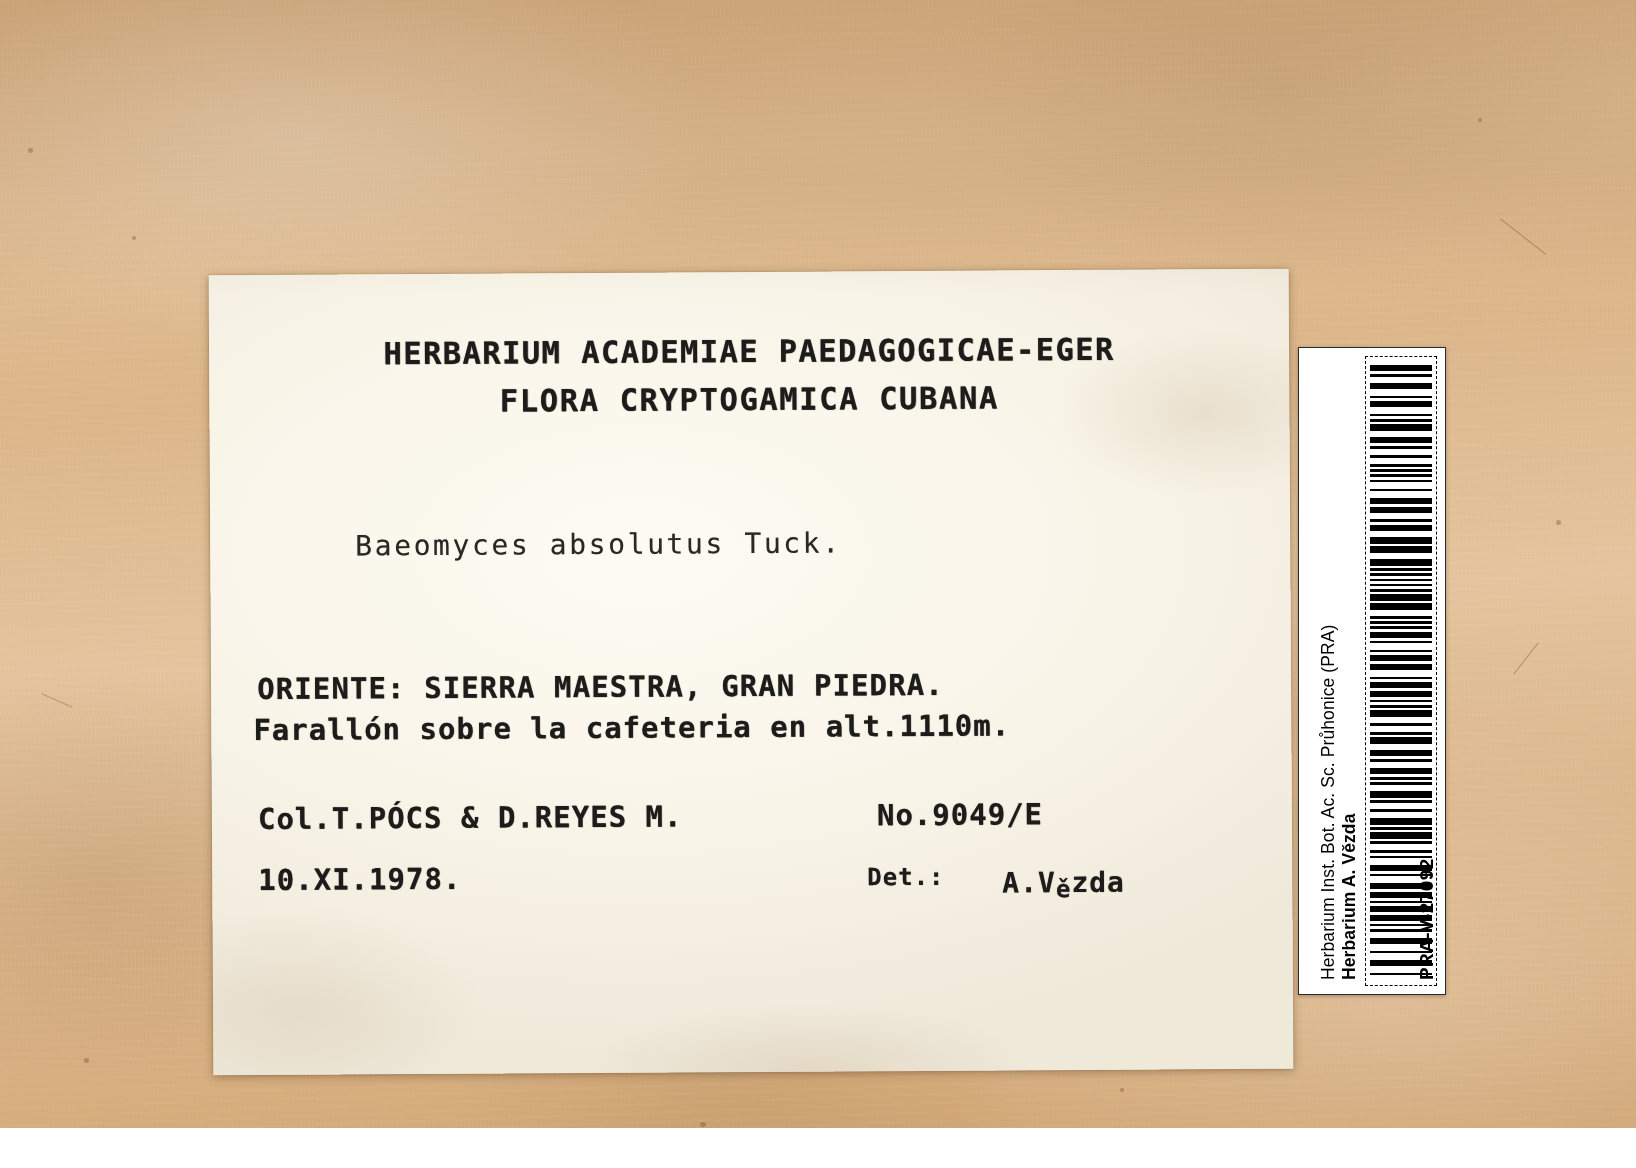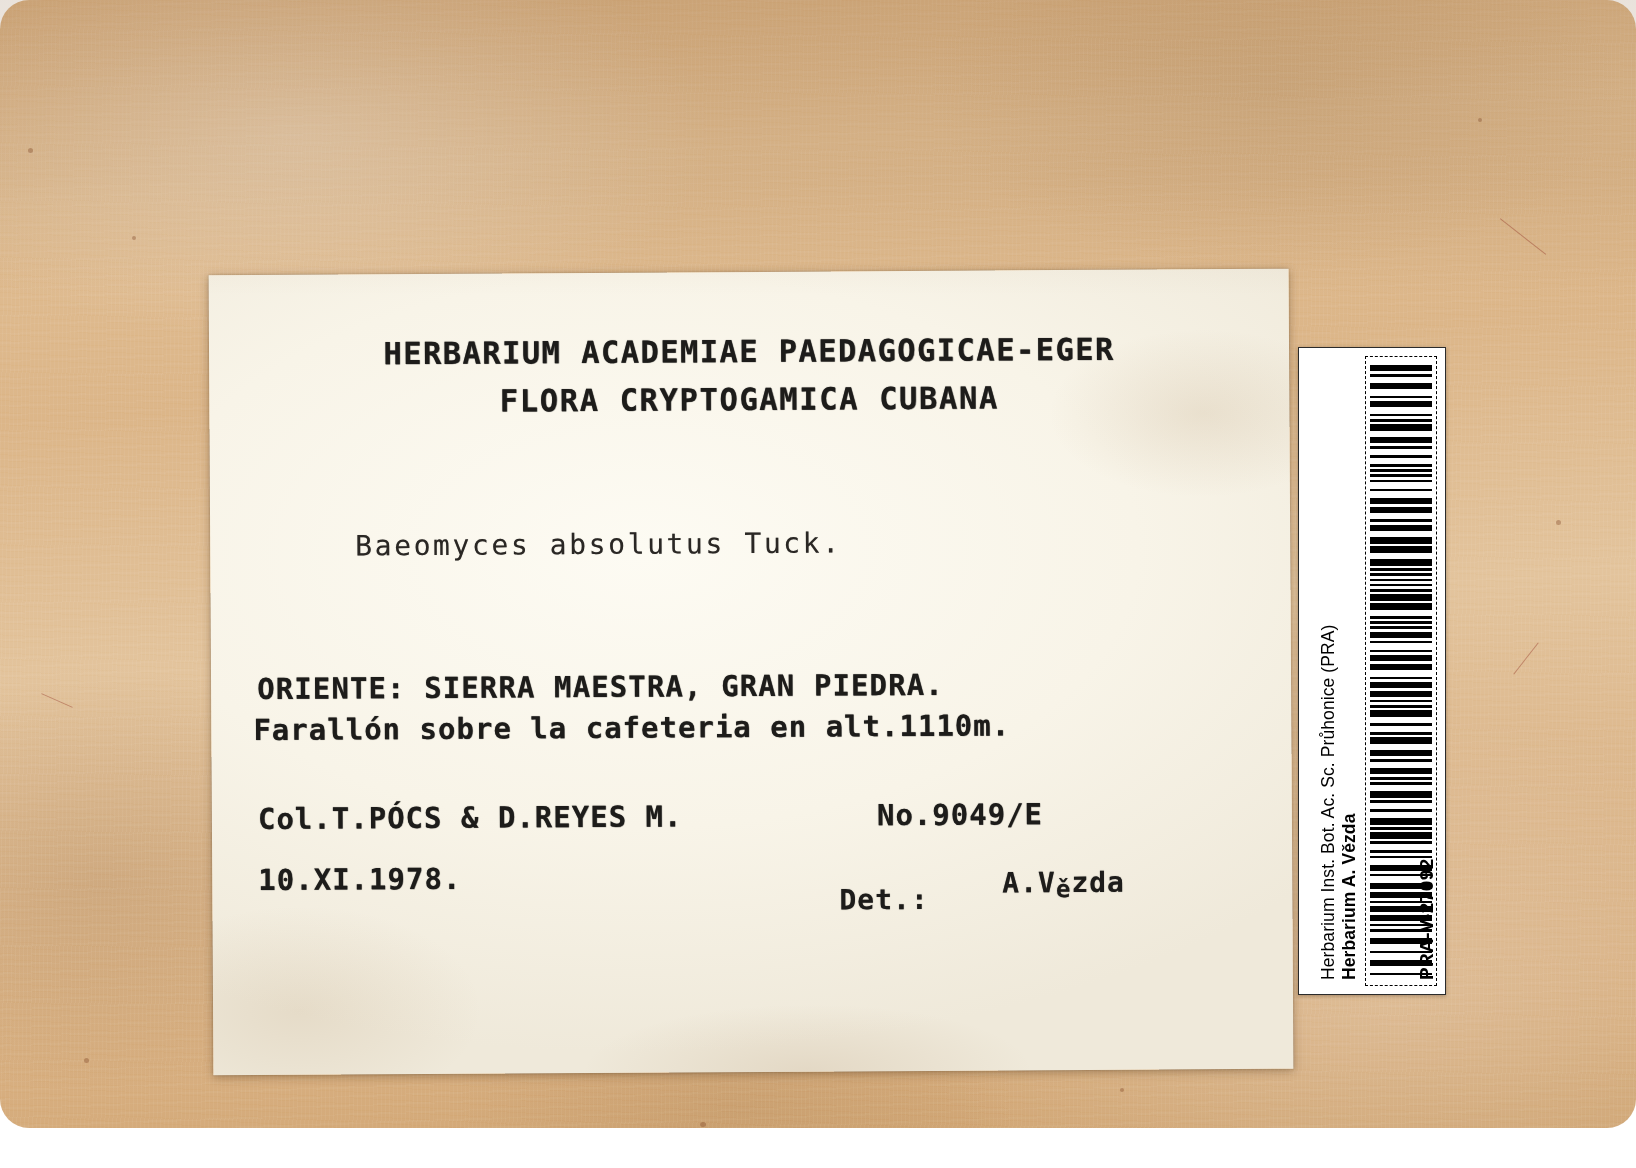--- a/index.html
+++ b/index.html
@@ -20,21 +20,20 @@
     width: 1636px;
     height: 1128px;
     background:
       
       radial-gradient(ellipse 600px 300px at 18% 12%, rgba(255,255,255,0.26), rgba(255,255,255,0) 70%),
       radial-gradient(ellipse 500px 260px at 78% 8%, rgba(120,80,40,0.10), rgba(0,0,0,0) 70%),
       radial-gradient(ellipse 700px 400px at 85% 88%, rgba(255,255,255,0.18), rgba(255,255,255,0) 70%),
       radial-gradient(ellipse 420px 300px at 6% 78%, rgba(110,70,35,0.12), rgba(0,0,0,0) 72%),
       radial-gradient(ellipse 380px 180px at 45% 98%, rgba(120,80,40,0.10), rgba(0,0,0,0) 75%),
       linear-gradient(176deg, #d9b183 0%, #e0bd92 16%, #dcb689 34%, #e3c49d 55%, #dcb78c 72%, #d7ae7f 88%, #cfa472 100%);
-    border-radius: 29px;
   }
   
   #sheet::before {
     content: "";
     position: absolute;
     inset: 0;
     background-image:
       repeating-linear-gradient(91deg, rgba(255,255,255,0.05) 0px, rgba(255,255,255,0.05) 1px, rgba(0,0,0,0) 1px, rgba(0,0,0,0) 4px),
       repeating-linear-gradient(3deg, rgba(90,55,25,0.045) 0px, rgba(90,55,25,0.045) 1px, rgba(0,0,0,0) 1px, rgba(0,0,0,0) 6px),
       repeating-linear-gradient(178deg, rgba(255,255,255,0.035) 0px, rgba(255,255,255,0.035) 2px, rgba(0,0,0,0) 2px, rgba(0,0,0,0) 9px);
@@ -172,27 +171,26 @@
     position: absolute;
     left: 46px;
     top: 588px;
     font-size: 29px;
     letter-spacing: 1.0px;
     font-weight: bold;
     text-shadow: 0 0 1px rgba(0,0,0,0.5), 0.5px 0.3px 0 rgba(0,0,0,0.28);
   }
   .det-label {
     position: absolute;
-    left: 627px;
+    left: 655px;
     top: 592px;
-    font-size: 28px;
+    font-size: 24px;
     letter-spacing: 1.0px;
     font-weight: bold;
     text-shadow: 0 0 1px rgba(0,0,0,0.5);
-    margin-top: 20px;
   }
   .det-name {
     position: absolute;
     left: 790px;
     top: 596px;
     font-size: 28px;
     letter-spacing: 1.0px;
     font-weight: bold;
     text-shadow: 0 0 1px rgba(0,0,0,0.5);
   }

